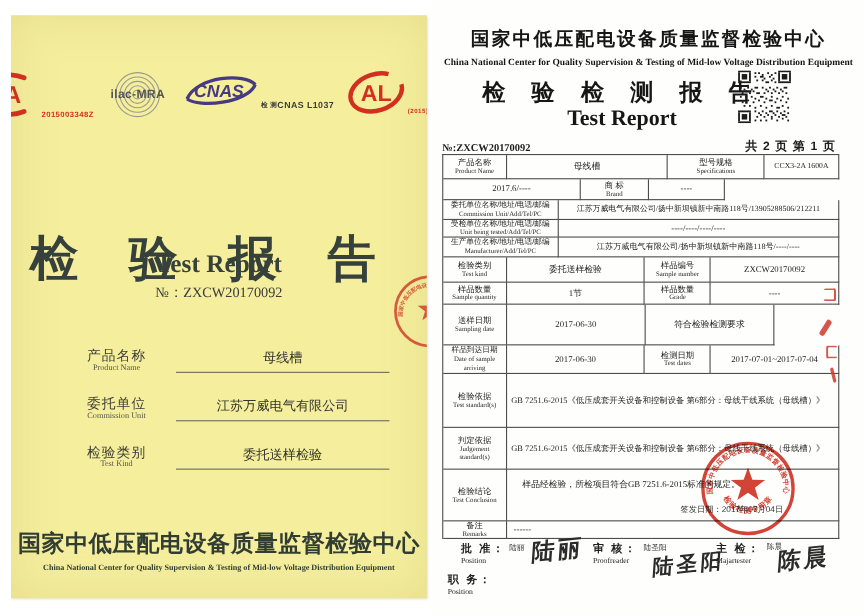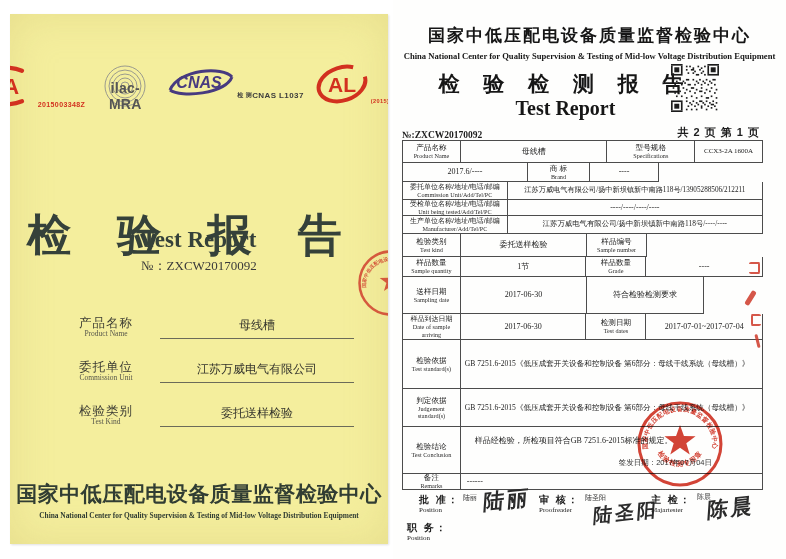--- a/index.html
+++ b/index.html
@@ -9,21 +9,21 @@
   
   .left-page { position:absolute; left:10px; top:14px; width:378px; height:530px;
                background:#f4ee9d; overflow:hidden;
                box-shadow: inset 0 0 40px rgba(205,192,110,.35), 1px 1px 2px rgba(0,0,0,.12); }
 
   .logos { position:absolute; top:50px; left:0; right:0; display:flex; justify-content:center; align-items:flex-start; gap:9px; }
   .logo { display:flex; flex-direction:row; align-items:flex-end; }
   .logo-sub { font-size:7px; font-weight:bold; letter-spacing:.4px; margin-top:1px; white-space:nowrap; }
   .red { color:#d2301f; } .dark { color:#3c3c3c; }
   .ilac-wrap { position:relative; width:62px; height:44px; }
-  .ilac-text { position:absolute; top:16px; left:0; right:0; text-align:center; font-size:14px; font-weight:bold; color:#555; letter-spacing:.3px; }
+  .ilac-text { position:absolute; top:16px; left:0; right:0; text-align:center; font-size:11px; font-weight:bold; color:#555; letter-spacing:.3px; }
 
   .ltitle   { position:absolute; top:166px; width:100%; text-align:left; font-size:44px; font-weight:bold;
               color:#35413a; letter-spacing:17px; text-indent:17px; white-space:nowrap;margin-top:26px; }
   .ltitle-en{ position:absolute; top:213px; width:100%; text-align:center; font-family:"Liberation Serif",serif;
               font-weight:bold; font-size:23px; color:#35413a; }
   .lno      { position:absolute; top:243px; width:100%; text-align:center; font-size:13px; color:#3a3a3a;
               font-family:"Liberation Serif",serif; }
 
   .lfields { position:absolute; top:302px; left:50px; right:34px; }
   .lfield  { display:flex; align-items:flex-end; margin-bottom:21px; }
@@ -372,20 +372,23 @@
           <span class="lzh">检验类别</span>
           <span class="len">Test kind</span>
         </div>
       <div class="tcell" style="width:126px">
           <span class="tval">委托送样检验</span>
         </div>
       <div class="tcell" style="width:60px">
           <span class="lzh">样品编号</span>
           <span class="len">Sample number</span>
         </div>
+      <div class="tcell" style="width:117px">
+          <span class="tval">ZXCW20170092</span>
+        </div>
     </div>
 
     <div class="trow" style="height:20px">
       <div class="tcell" style="width:58px">
           <span class="lzh">样品数量</span>
           <span class="len">Sample quantity</span>
         </div>
       <div class="tcell" style="width:126px">
           <span class="tval">1节</span>
         </div>

